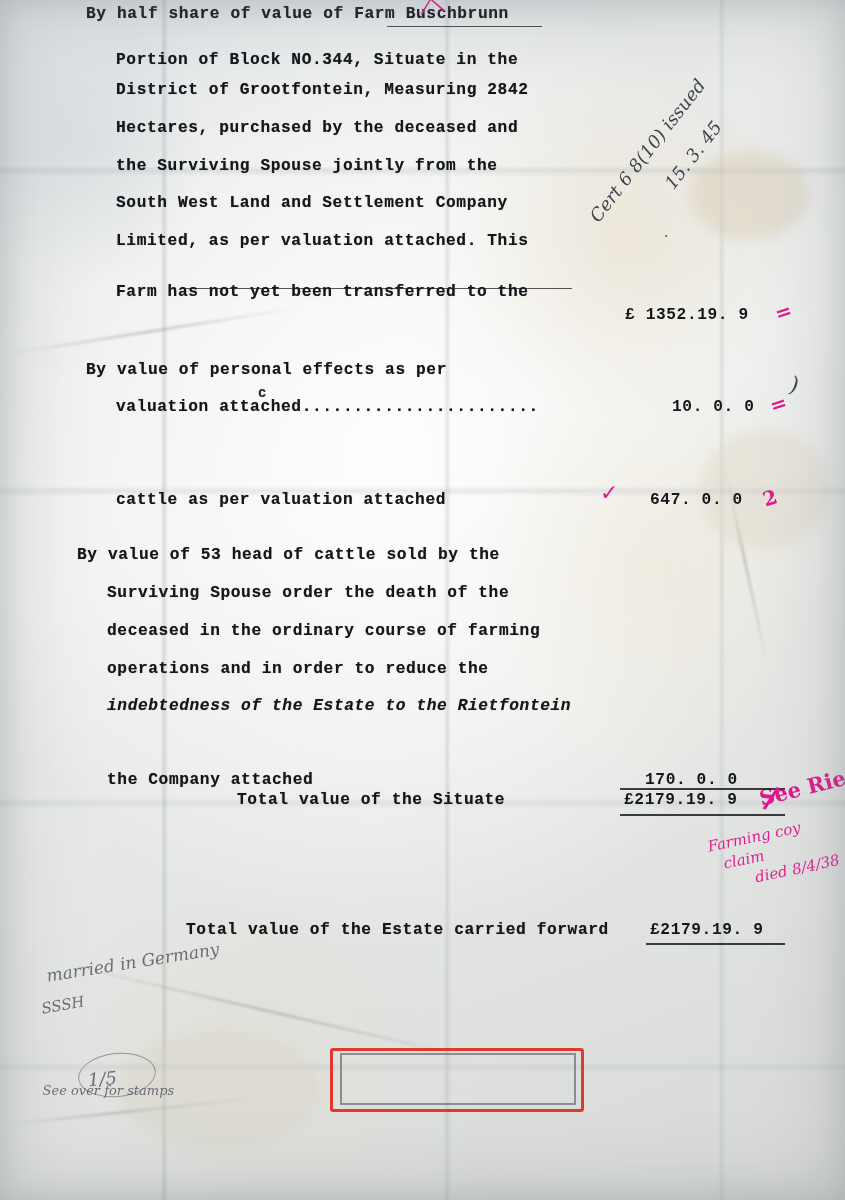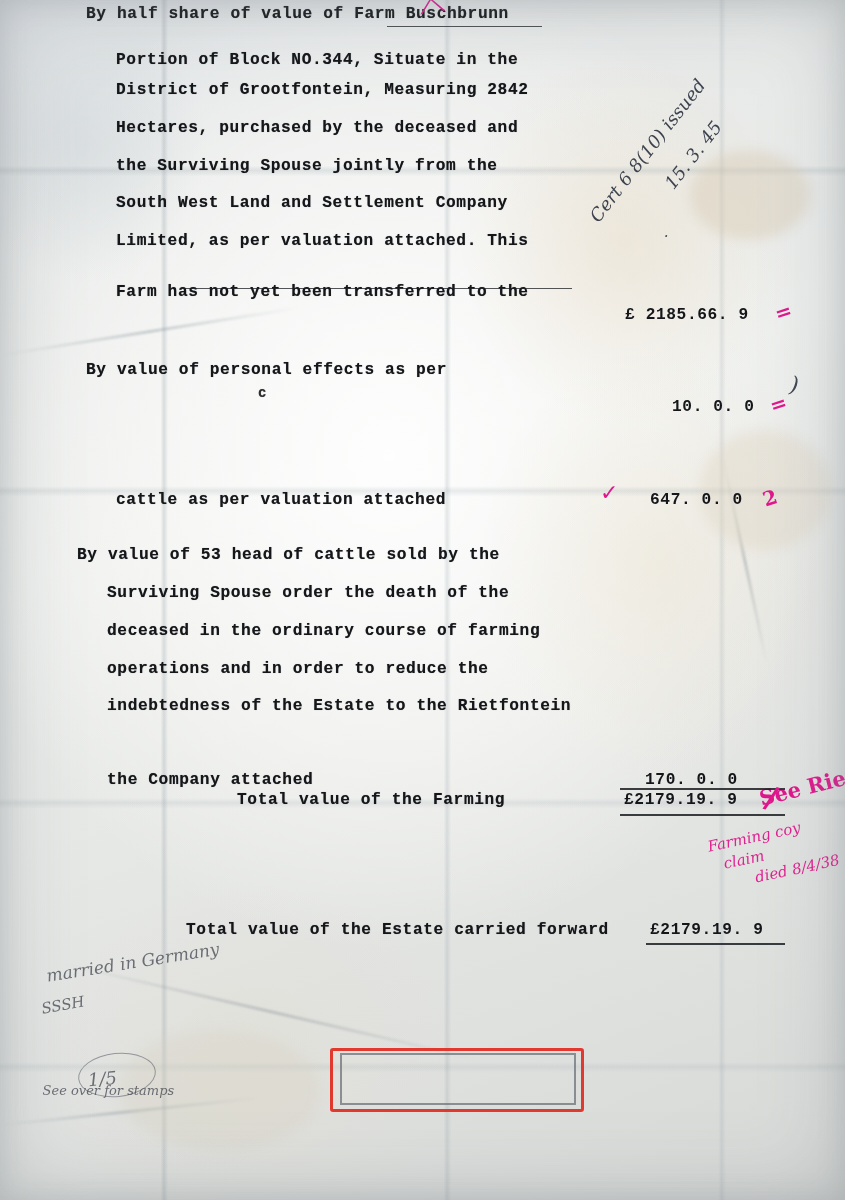--- a/index.html
+++ b/index.html
@@ -162,50 +162,51 @@
   <div class="stain" style="left:120px; top:1030px; width:200px; height:120px; background:rgba(214,209,196,0.35);"></div>
 
   <div class="typed" style="left:86px; top:5px;">By half share of value of Farm Buschbrunn</div>
   <div class="typed" style="left:116px; top:43px;margin-top:8px;">Portion of Block NO.344, Situate in the</div>
   <div class="typed" style="left:116px; top:81px;">District of Grootfontein, Measuring 2842</div>
   <div class="typed" style="left:116px; top:119px;">Hectares, purchased by the deceased and</div>
   <div class="typed" style="left:116px; top:157px;">the Surviving Spouse jointly from the</div>
   <div class="typed" style="left:116px; top:194px;text-align:right;">South West Land and Settlement Company</div>
   <div class="typed" style="left:116px; top:232px;">Limited, as per valuation attached. This</div>
   <div class="typed" style="left:116px; top:268px;margin-top:15px;">Farm has not yet been transferred to the</div>
-  <div class="amount" style="left:625px; top:306px;">£ 2185.66. 9</div>
+  <div class="amount" style="left:625px; top:306px;">£ 1352.19. 9</div>
 
   <div class="uline thin" style="left:387px; top:26px; width:155px;"></div>
 
   <div class="uline thin" style="left:180px; top:288px; width:392px;"></div>
 
   <div class="magenta-mark" style="left:420px; top:-4px; font-size:17px; transform:rotate(-9deg);">⟋⟍</div>
   <div class="magenta-mark" style="left:775px; top:300px; font-size:20px; transform:rotate(-18deg);">=</div>
 
   <div class="typed" style="left:86px; top:361px;">By value of personal effects as per</div>
+  <div class="typed" style="left:116px; top:398px;">valuation attached.......................</div>
   <div class="amount" style="left:672px; top:398px;text-align:right;">10. 0. 0</div>
   <div class="typed light" style="left:258px; top:385px; font-size:14px;">c</div>
   <div class="magenta-mark" style="left:770px; top:392px; font-size:20px; transform:rotate(-18deg);">=</div>
   <div class="hand ink" style="left:790px; top:372px; font-size:22px; transform:rotate(8deg);">)</div>
 
   <div class="typed" style="left:116px; top:491px;">cattle as per valuation attached</div>
   <div class="amount" style="left:650px; top:491px;">647. 0. 0</div>
   <div class="tick-magenta" style="left:600px; top:480px;">✓</div>
   <div class="magenta-mark" style="left:763px; top:486px; font-size:20px; transform:rotate(-18deg);">2</div>
 
   <div class="typed" style="left:77px; top:546px;">By value of 53 head of cattle sold by the</div>
   <div class="typed" style="left:107px; top:584px;">Surviving Spouse order the death of the</div>
   <div class="typed" style="left:107px; top:622px;">deceased in the ordinary course of farming</div>
   <div class="typed" style="left:107px; top:660px;">operations and in order to reduce the</div>
-  <div class="typed" style="left:107px; top:697px;">indebtedness of the Estate to the Rietfontein</div>
+  <div class="typed" style="left:107px; top:697px;font-style:italic;">indebtedness of the Estate to the Rietfontein</div>
   <div class="typed" style="left:107px; top:771px;">the Company attached</div>
   <div class="amount" style="left:645px; top:771px;">170. 0. 0</div>
   <div class="magenta-mark" style="left:757px; top:764px; font-size:21px; transform:rotate(-14deg);">See Rietfontein</div>
 
-  <div class="typed" style="left:237px; top:791px;">Total value of the Farming</div>
+  <div class="typed" style="left:237px; top:791px;">Total value of the Situate</div>
   <div class="amount" style="left:624px; top:791px;">£2179.19. 9</div>
   <div class="uline" style="left:620px; top:788px; width:165px;"></div>
   <div class="uline" style="left:620px; top:814px; width:165px;"></div>
   <div class="magenta-mark" style="left:766px; top:780px; font-size:30px; transform:rotate(16deg);">/</div>
 
   <div class="typed" style="left:186px; top:921px;">Total value of the Estate carried forward</div>
   <div class="amount" style="left:650px; top:921px;">£2179.19. 9</div>
   <div class="uline" style="left:646px; top:943px; width:139px;"></div>
 
   <div class="rot-block" style="left:585px; top:213px; transform:rotate(-52deg);">

